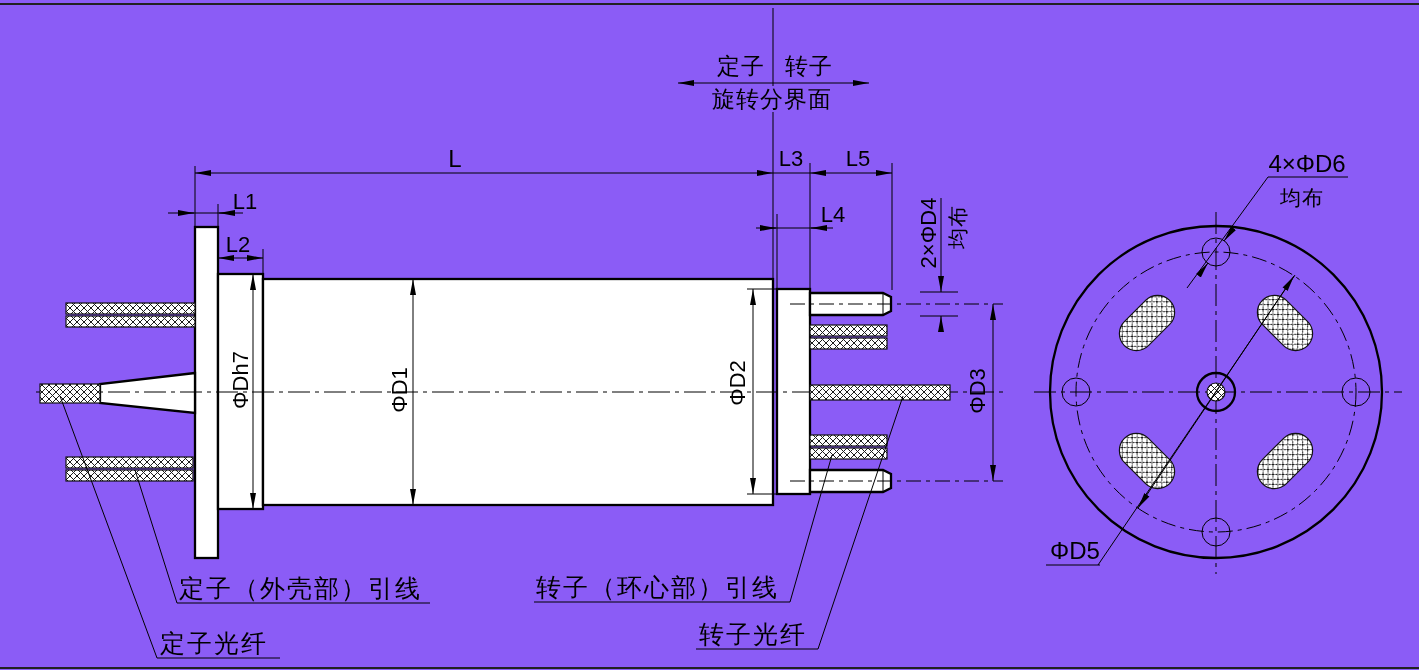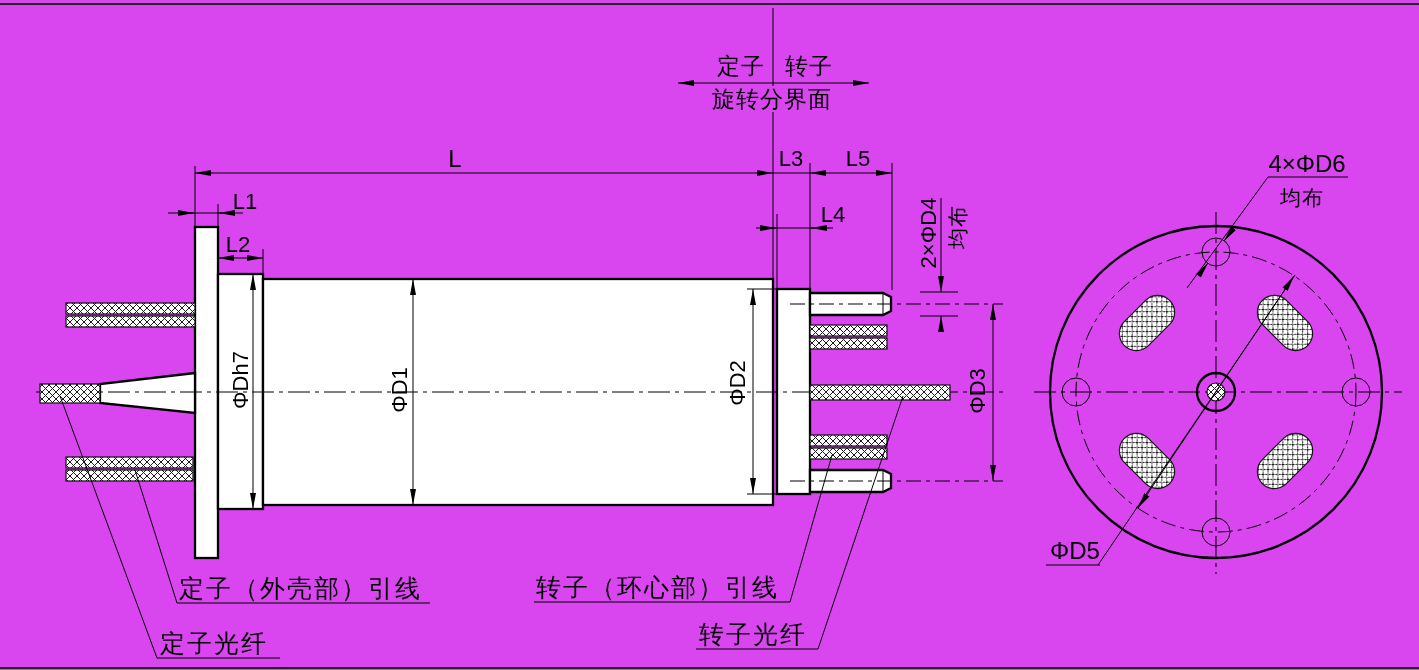--- a/index.html
+++ b/index.html
@@ -1,16 +1,16 @@
 <!DOCTYPE html>
 <html><head>
 <meta charset="utf-8">
 <style>
   html,body{margin:0;padding:0;background:#fff;}
-  .stage{position:relative;width:1419px;height:670px;background:#d946ef;overflow:hidden;
+  .stage{position:relative;width:1419px;height:670px;background:#8b5cf6;overflow:hidden;
          font-family:"Liberation Sans", sans-serif;}
   svg{display:block;}
   
   .thick{stroke:#000;stroke-width:2.3;fill:#fff;stroke-linejoin:miter;}
   .thickl{stroke:#000;stroke-width:2.3;fill:none;}
   .thin{stroke:#000;stroke-width:1;fill:none;}
   .cl{stroke:#000;stroke-width:1;fill:none;stroke-dasharray:22 5 4 5;}
   .clb{stroke:#000;stroke-width:1;fill:none;stroke-dasharray:15 5 4 5;}
   .cable{fill:url(#xh);stroke:#111;stroke-width:1.2;}
   .frame{stroke:#222;stroke-width:2;}

